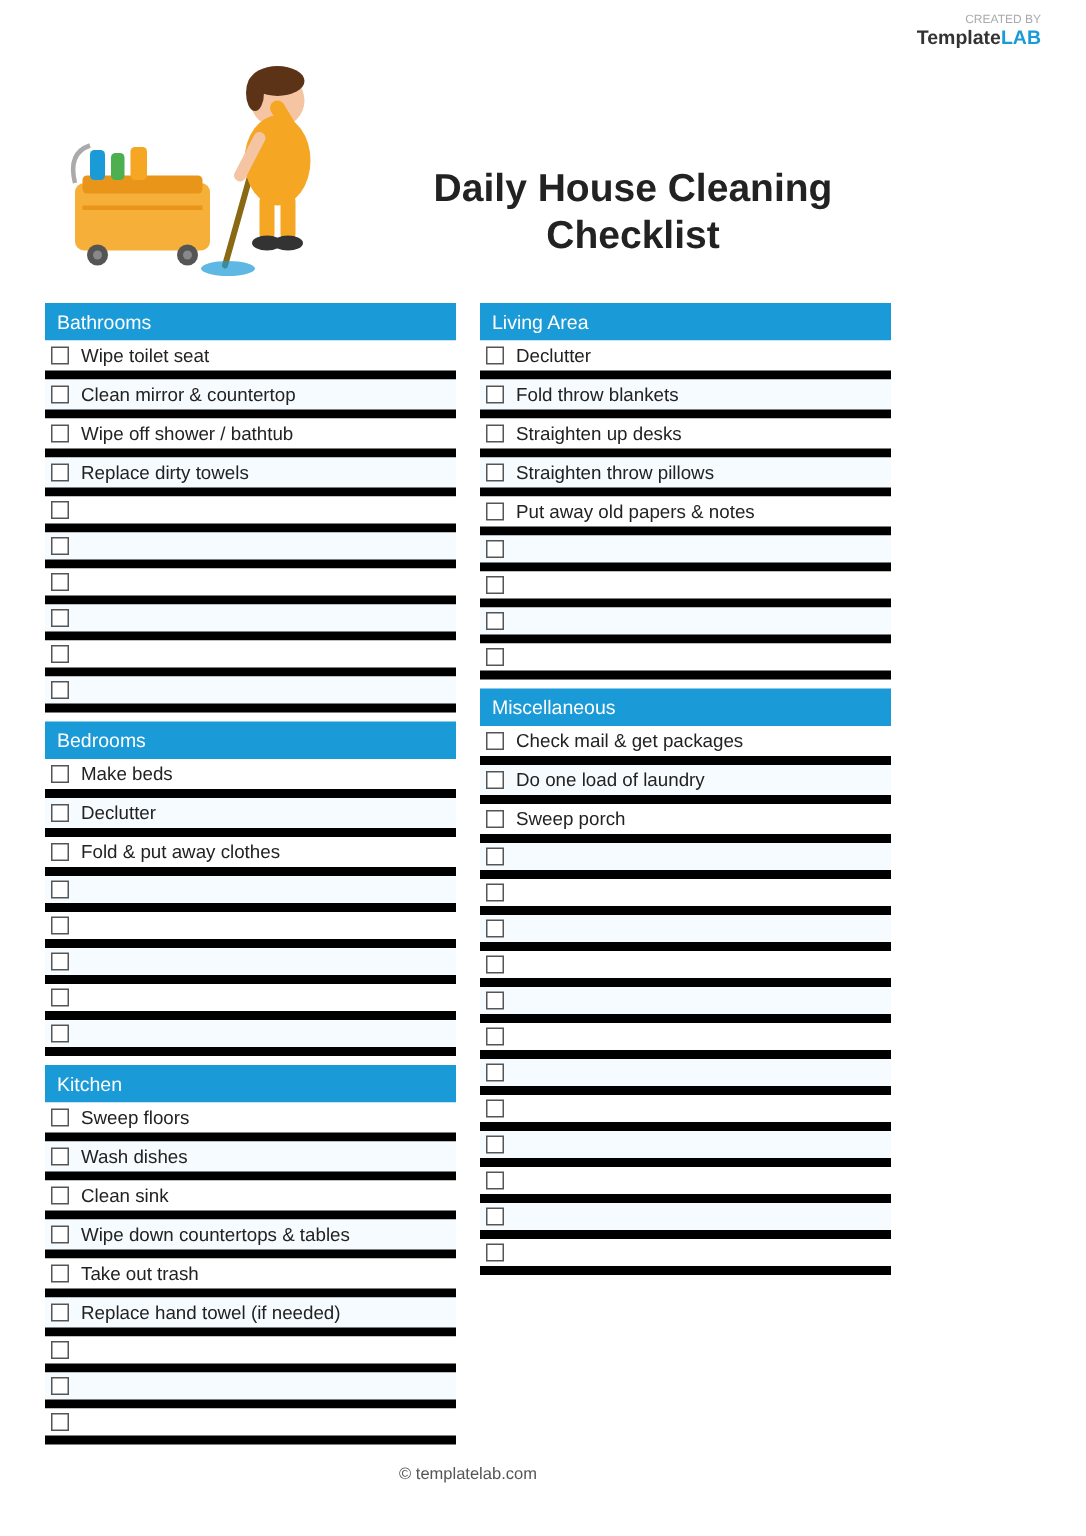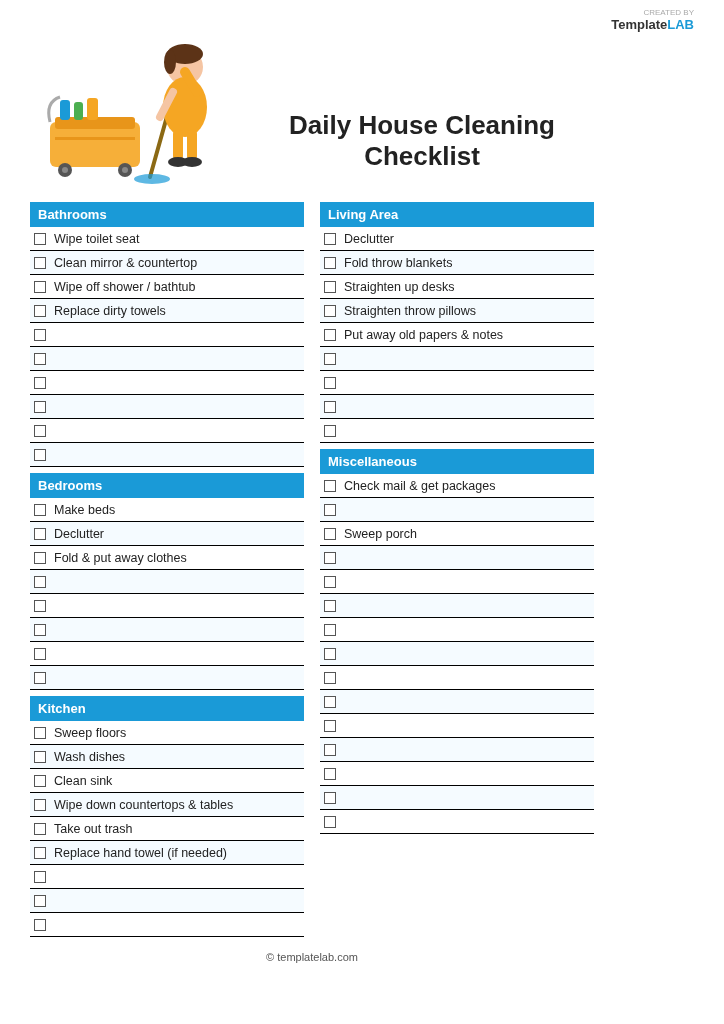--- a/index.html
+++ b/index.html
@@ -73,32 +73,32 @@
       display: grid;
       grid-template-columns: 1fr 1fr;
       gap: 0 16px;
     }
     .section {
       margin-bottom: 6px;
     }
     .section-header {
       background: #1a9ad7;
       color: #fff;
-      font-weight: bold;
+      font-weight: normal;
       font-size: 13px;
       padding: 5px 8px;
       margin-bottom: 0;
     }
     .checklist-items {
       list-style: none;
     }
     .checklist-item {
       display: flex;
       align-items: center;
-      border-bottom: 1px solid #000000;
+      border-bottom: 6px solid #000000;
       padding: 3px 4px;
       min-height: 24px;
       background: #fff;
     }
     .checklist-item:nth-child(even) {
       background: #f5fbff;
     }
     .checkbox {
       width: 12px;
       height: 12px;
@@ -357,20 +357,21 @@
 
       <div class="section">
         <div class="section-header">Miscellaneous</div>
         <ul class="checklist-items">
           <li class="checklist-item">
               <span class="checkbox"></span>
               <span class="item-text">Check mail &amp; get packages</span>
             </li>
           <li class="checklist-item">
               <span class="checkbox"></span>
+              <span class="item-text">Do one load of laundry</span>
             </li>
           <li class="checklist-item">
               <span class="checkbox"></span>
               <span class="item-text">Sweep porch</span>
             </li>
           <li class="checklist-item">
               <span class="checkbox"></span>
               <span class="item-text"></span>
             </li>
           <li class="checklist-item">

